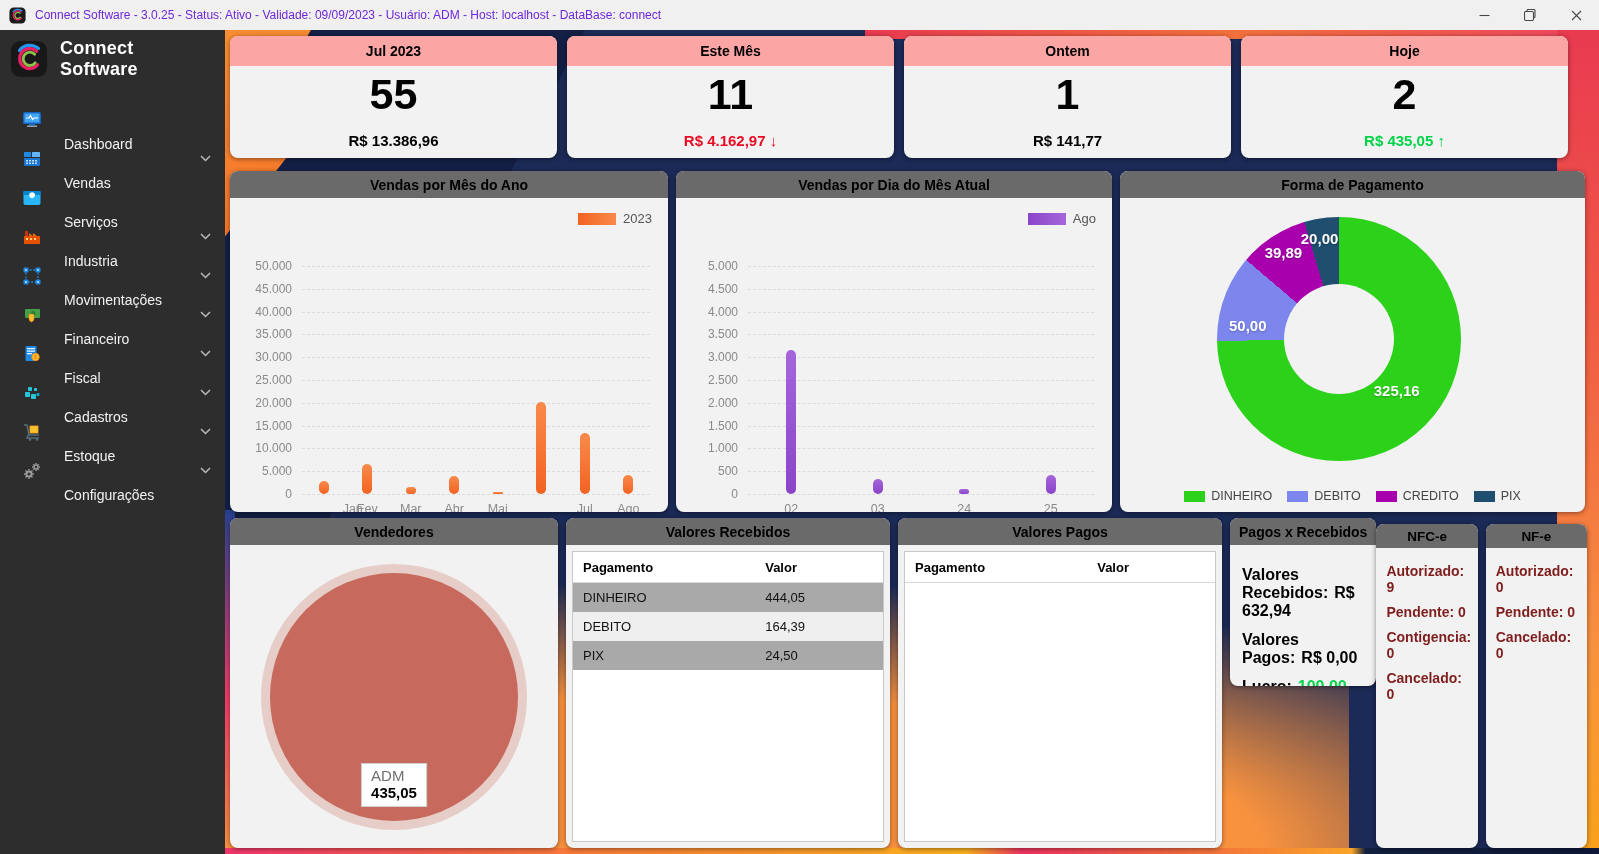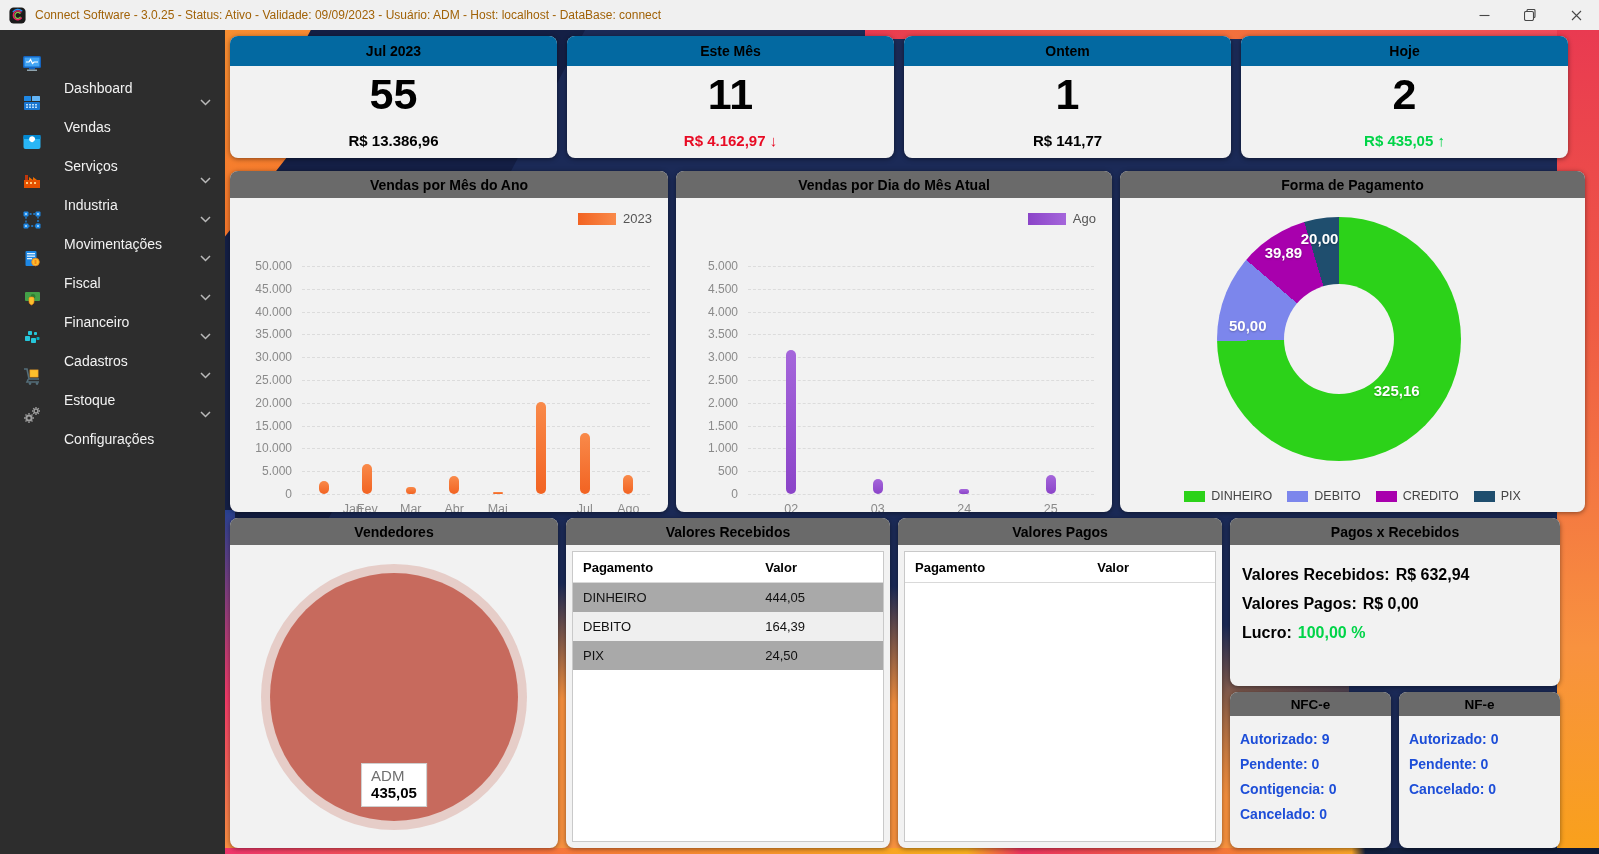--- a/index.html
+++ b/index.html
@@ -3,21 +3,21 @@
 <meta charset="utf-8">
 <style>
   * { margin:0; padding:0; box-sizing:border-box; }
   html,body { width:1599px; height:854px; overflow:hidden; }
   body { font-family:"Liberation Sans", sans-serif; background:#101a38; position:relative; }
 
   
   .titlebar { position:absolute; top:0; left:0; right:0; height:30px; background:#f0f0f0;
     display:flex; align-items:center; z-index:30; }
   .titlebar .appicon { width:17px; height:17px; margin:0 9px 0 9px; }
-  .titlebar .title { font-size:12px; color:#a16207; }
+  .titlebar .title { font-size:12px; color:#6d28d9; }
   .win-controls { margin-left:auto; display:flex; height:100%; }
   .win-btn { width:46px; height:100%; display:flex; align-items:center; justify-content:center; cursor:default; }
 
   
   .sidebar { position:absolute; top:30px; left:0; width:225px; bottom:0; background:#2d2d2d; z-index:25; }
   .brand { display:flex; align-items:center; padding:8px 10px 6px 10px; }
   .brand .logo { width:38px; height:38px; }
   .brand .brand-name { color:#fff; font-size:18px; font-weight:bold; margin-left:12px; letter-spacing:.2px; }
   .nav { margin-top:14px; }
   .nav-item { display:flex; align-items:center; height:39px; padding:0 14px 0 22px; cursor:pointer; }
@@ -46,21 +46,21 @@
   .row2 { gap:8px; margin-bottom:6px; }
   .row3 { gap:8px; }
 
   
   .panel { background:#f2f2f2; border-radius:8px; overflow:hidden; box-shadow:0 1px 5px rgba(0,0,0,.45); }
   .panel-header { height:27px; background:#6a6a6a; display:flex; align-items:center; justify-content:center; }
   .panel-header span { color:#000; font-weight:bold; font-size:14px; }
 
   .card { width:327px; height:122px; border-radius:8px; overflow:hidden; background:#f2f2f2;
     box-shadow:0 1px 5px rgba(0,0,0,.45); display:flex; flex-direction:column; }
-  .card-header { height:30px; background:#0369a1; display:flex; align-items:center; justify-content:center; flex:0 0 30px; }
+  .card-header { height:30px; background:#fca5a5; display:flex; align-items:center; justify-content:center; flex:0 0 30px; }
   .card-header span { color:#000; font-weight:bold; font-size:14px; }
   .card-count { text-align:center; font-size:43px; font-weight:bold; color:#000; line-height:1; margin-top:7px; }
   .card-amount { text-align:center; font-size:15px; font-weight:bold; color:#000; margin-top:auto; margin-bottom:9px; }
   .card-amount.down { color:#e80b24; }
   .card-amount.up { color:#00d448; }
 
   
   .chart-panel { height:341px; position:relative; }
   .chart-body { position:relative; height:332px; }
   .chart-legend { position:absolute; top:13px; right:16px; display:flex; align-items:center; }
@@ -102,31 +102,31 @@
   .t-header { display:flex; height:31px; align-items:center; border-bottom:1px solid #d9d9d9; background:#fff; }
   .t-header span { font-size:13px; font-weight:bold; color:#000; }
   .t-c1 { padding-left:10px; width:62%; }
   .t-c2 { width:38%; }
   .t-row { display:flex; height:29px; align-items:center; }
   .t-row span { font-size:13px; color:#111; }
   .t-row.odd { background:#a9a9a9; }
   .t-row.even { background:#efefef; }
 
   
-  .right-stack { width:330px; display:flex; flex-direction:column; }
+  .right-stack { width:357px; display:flex; flex-direction:row; }
   .summary-panel { height:168px; }
   .summary-lines { padding:10px 12px; }
   .s-line { font-size:16px; font-weight:bold; color:#000; margin-top:11px; }
   .s-line .val { margin-left:6px; }
   .mini-row { display:flex; gap:8px; margin-top:6px; flex:1; }
   .mini-panel { flex:1; display:flex; flex-direction:column; }
   .mini-panel .panel-header { height:24px; }
   .mini-panel .panel-header span { font-size:13.5px; }
   .mini-lines { padding:6px 10px; }
-  .m-line { font-size:14px; font-weight:bold; color:#1d4ed8; margin-top:9px; }
+  .m-line { font-size:14px; font-weight:bold; color:#7f1d1d; margin-top:9px; }
 </style>
 </head>
 <body>
 
 <div class="titlebar">
   <span class="appicon">
     <svg viewBox="0 0 40 40" width="17" height="17">
         <rect x="1" y="1" width="38" height="38" rx="10" fill="#1b1b1b"></rect>
         <path d="M30 9 a14 14 0 0 0 -20 2" stroke="#2196f3" stroke-width="3.4" fill="none" stroke-linecap="round"></path>
         <path d="M28 12 a10.5 10.5 0 1 0 1 14" stroke="#e91e63" stroke-width="3.4" fill="none" stroke-linecap="round"></path>
@@ -148,20 +148,31 @@
     </div>
     <div class="win-btn">
       <svg width="11" height="11" viewBox="0 0 11 11">
           <path d="M1 1 L10 10 M10 1 L1 10" stroke="#474747" stroke-width="1.1"></path>
         </svg>
     </div>
   </div>
 </div>
 
 <div class="sidebar">
+  <div class="brand">
+    <span class="logo">
+      <svg viewBox="0 0 40 40" width="38" height="38">
+          <rect x="1" y="1" width="38" height="38" rx="10" fill="#181818"></rect>
+          <path d="M30 9 a14 14 0 0 0 -20 2" stroke="#2196f3" stroke-width="3.4" fill="none" stroke-linecap="round"></path>
+          <path d="M28 12 a10.5 10.5 0 1 0 1 14" stroke="#e91e63" stroke-width="3.4" fill="none" stroke-linecap="round"></path>
+          <path d="M26 15 a7 7 0 1 0 0.5 9" stroke="#8bc34a" stroke-width="3" fill="none" stroke-linecap="round"></path>
+        </svg>
+    </span>
+    <span class="brand-name">Connect Software</span>
+  </div>
   <div class="nav" id="nav">
       <div class="nav-item">
         <span class="nicon"><svg viewBox="0 0 20 20" width="20" height="20">
             <rect x="1" y="2" width="18" height="12" rx="1.5" fill="#1565c0"></rect>
             <rect x="2.5" y="3.5" width="15" height="9" fill="#42a5f5"></rect>
             <path d="M4 8 h3 l1.5-2.5 2 4 1.5-1.5 h4" stroke="#fff" stroke-width="1.2" fill="none"></path>
             <rect x="7" y="14" width="6" height="1.5" fill="#1565c0"></rect>
             <rect x="5" y="15.5" width="10" height="1.5" fill="#90a4ae"></rect>
           </svg></span>
         <span class="nlabel">Dashboard</span>
@@ -233,41 +244,41 @@
           </svg></span>
         <span class="nlabel">Movimentações</span>
         <span class="nchev">
           <svg width="11" height="7" viewBox="0 0 11 7">
             <path d="M1 1 l4.5 4.5 L10 1" stroke="#b9b9b9" stroke-width="1.5" fill="none"></path>
           </svg>
         </span>
       </div>
       <div class="nav-item">
         <span class="nicon"><svg viewBox="0 0 20 20" width="20" height="20">
+            <rect x="3" y="4" width="15" height="9" rx="1" fill="#43a047"></rect>
+            <circle cx="11" cy="8.5" r="2.4" fill="#2e7d32"></circle>
+            <path d="M7 10 c0-1.4 5-1.4 5 0 v4 c0 2 -2.5 3 -2.5 3 s-2.5-1-2.5-3 z" fill="#fbc02d" stroke="#f57f17" stroke-width="0.6"></path>
+          </svg></span>
+        <span class="nlabel">Financeiro</span>
+        <span class="nchev">
+          <svg width="11" height="7" viewBox="0 0 11 7">
+            <path d="M1 1 l4.5 4.5 L10 1" stroke="#b9b9b9" stroke-width="1.5" fill="none"></path>
+          </svg>
+        </span>
+      </div>
+      <div class="nav-item">
+        <span class="nicon"><svg viewBox="0 0 20 20" width="20" height="20">
             <rect x="3.5" y="2" width="11" height="15" rx="1" fill="#1e88e5"></rect>
             <rect x="5" y="4" width="8" height="1.3" fill="#e3f2fd"></rect>
             <rect x="5" y="6.5" width="8" height="1.3" fill="#e3f2fd"></rect>
             <rect x="5" y="9" width="5" height="1.3" fill="#e3f2fd"></rect>
             <circle cx="13.5" cy="13" r="3.8" fill="#fbc02d" stroke="#f57f17" stroke-width="0.8"></circle>
             <path d="M13.5 11 v4 M12 12 h3 M12 14 h3" stroke="#f57f17" stroke-width="0.8" fill="none"></path>
           </svg></span>
         <span class="nlabel">Fiscal</span>
-        <span class="nchev">
-          <svg width="11" height="7" viewBox="0 0 11 7">
-            <path d="M1 1 l4.5 4.5 L10 1" stroke="#b9b9b9" stroke-width="1.5" fill="none"></path>
-          </svg>
-        </span>
-      </div>
-      <div class="nav-item">
-        <span class="nicon"><svg viewBox="0 0 20 20" width="20" height="20">
-            <rect x="3" y="4" width="15" height="9" rx="1" fill="#43a047"></rect>
-            <circle cx="11" cy="8.5" r="2.4" fill="#2e7d32"></circle>
-            <path d="M7 10 c0-1.4 5-1.4 5 0 v4 c0 2 -2.5 3 -2.5 3 s-2.5-1-2.5-3 z" fill="#fbc02d" stroke="#f57f17" stroke-width="0.6"></path>
-          </svg></span>
-        <span class="nlabel">Financeiro</span>
         <span class="nchev">
           <svg width="11" height="7" viewBox="0 0 11 7">
             <path d="M1 1 l4.5 4.5 L10 1" stroke="#b9b9b9" stroke-width="1.5" fill="none"></path>
           </svg>
         </span>
       </div>
       <div class="nav-item">
         <span class="nicon"><svg viewBox="0 0 20 20" width="20" height="20">
             <g fill="#26c6da">
               <rect x="3" y="9" width="5" height="5" rx="0.8"></rect>

